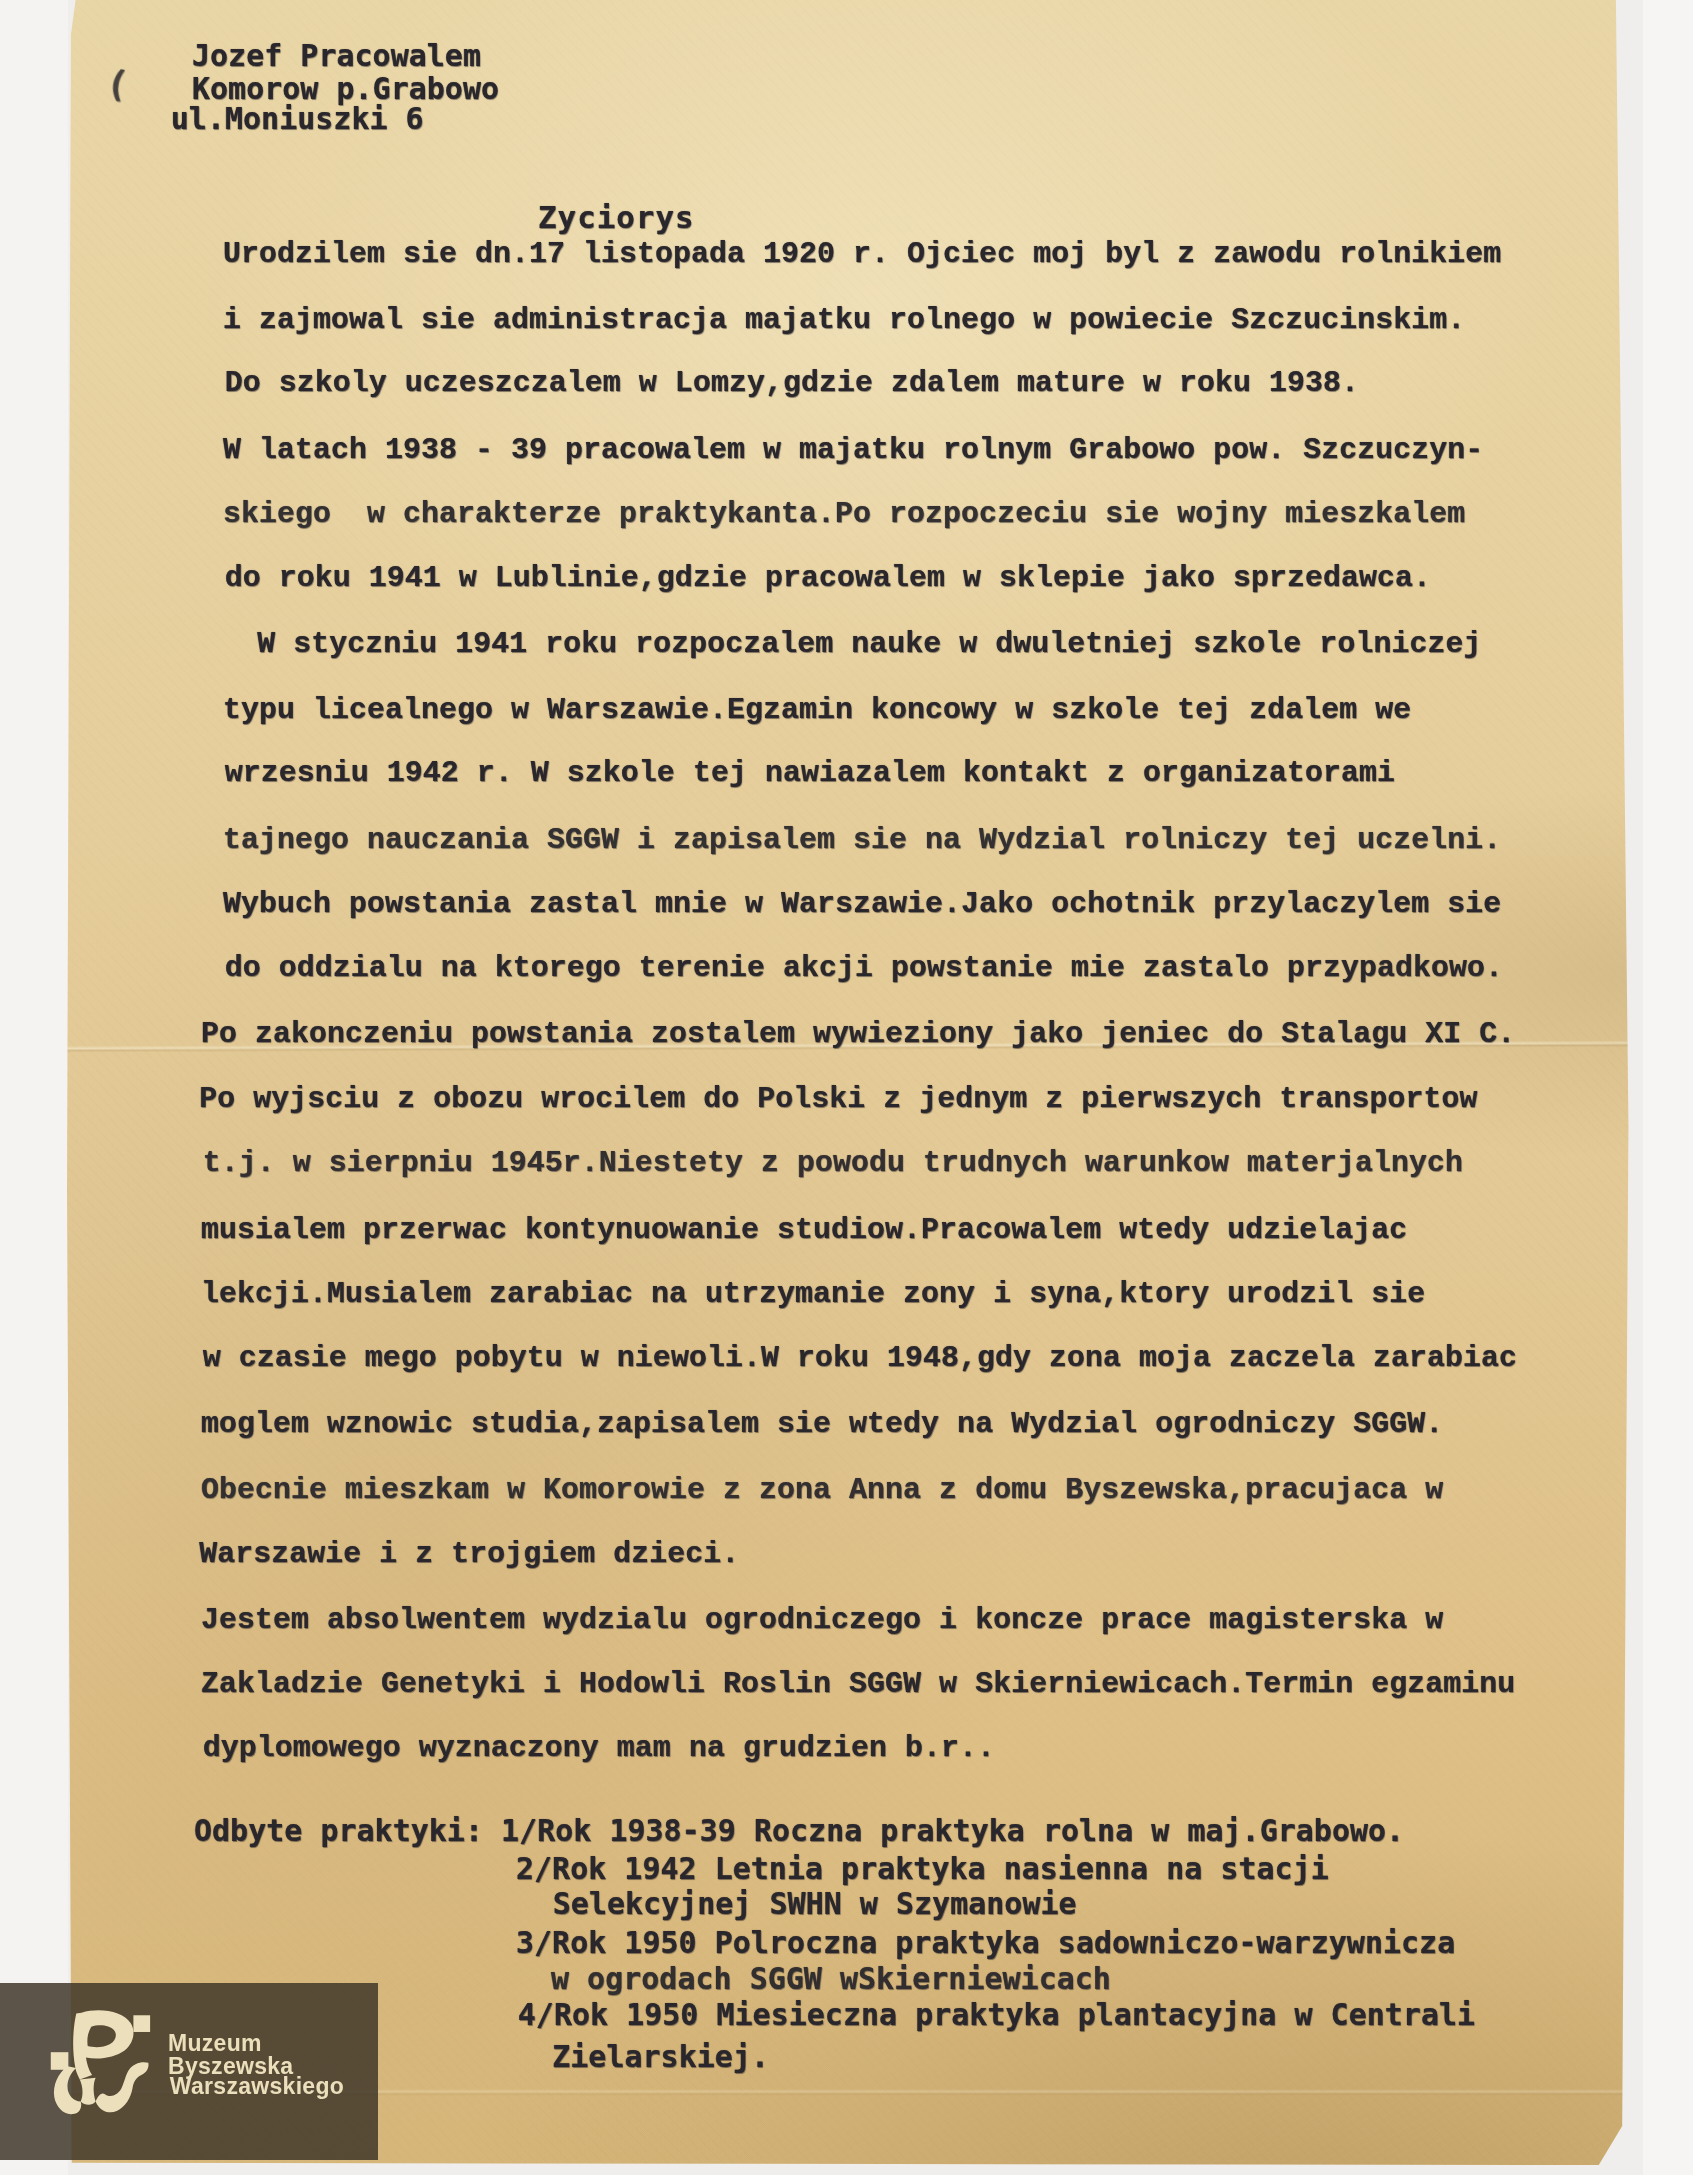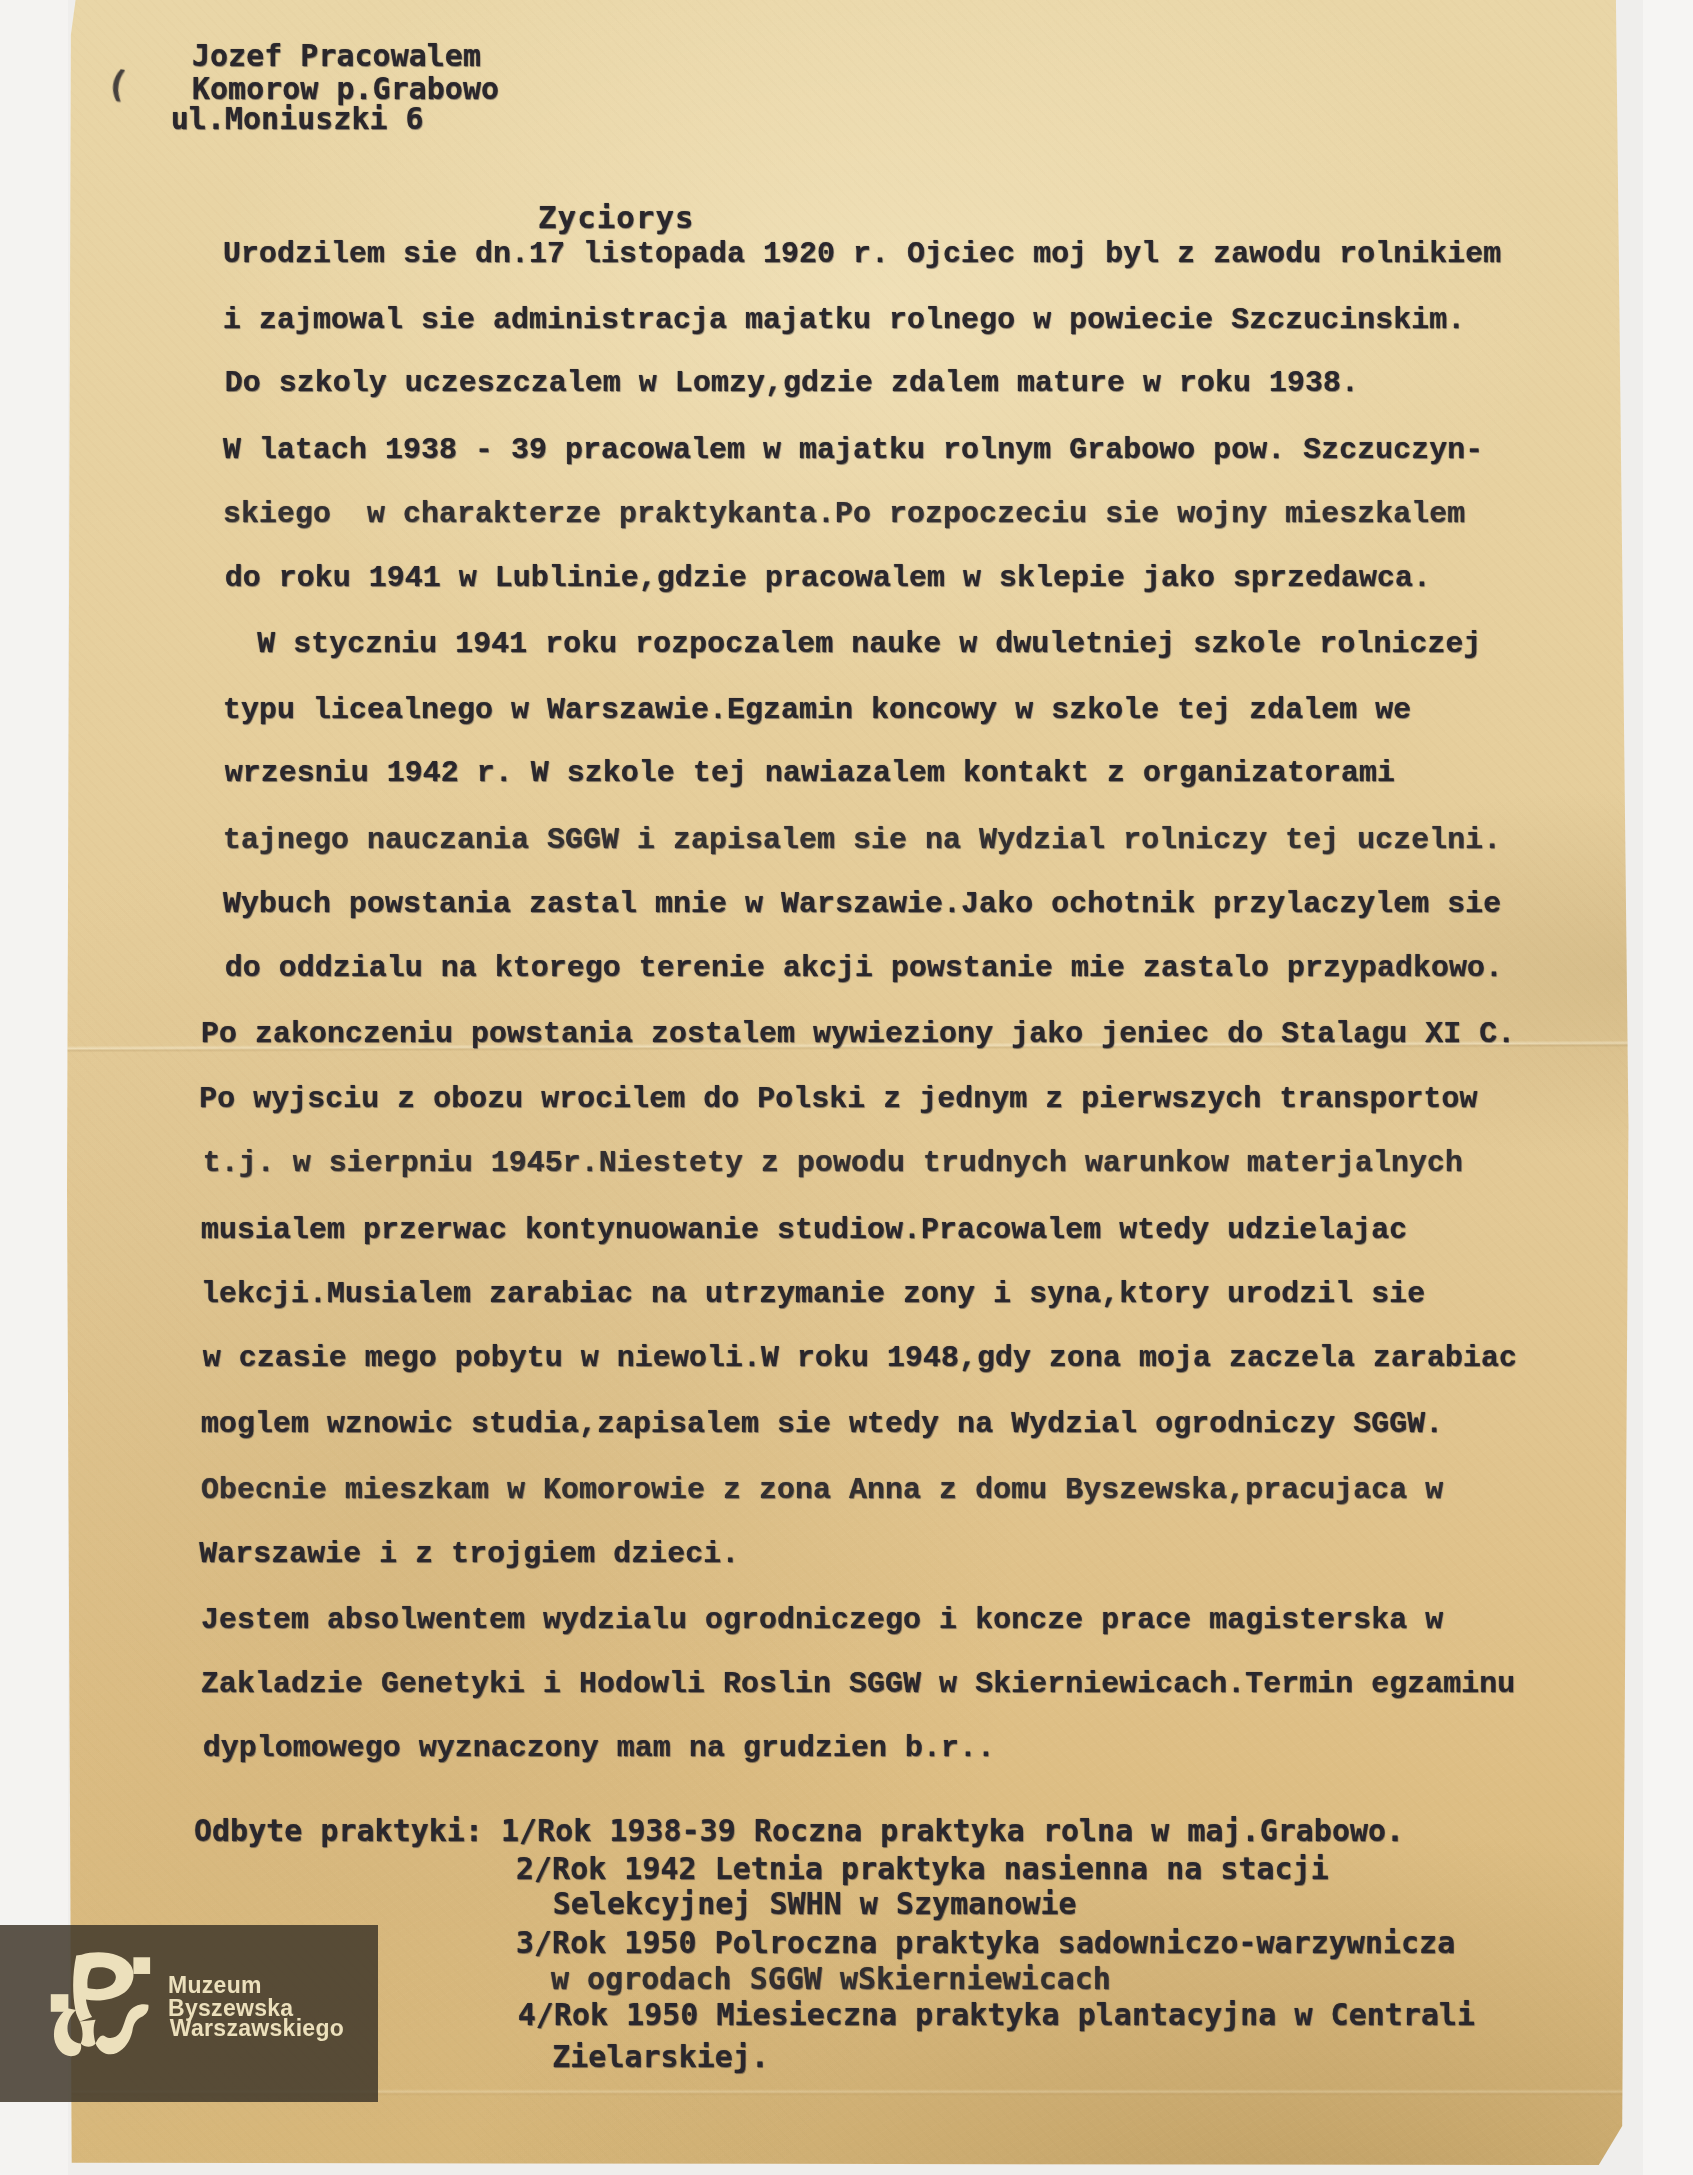--- a/index.html
+++ b/index.html
@@ -43,21 +43,21 @@
   .tl:nth-child(3n){transform:translate(1.8px,-0.9px);}
   .tl:nth-child(5n){opacity:.95;}
   .tl:nth-child(7n){transform:translate(-1.8px,0.4px);margin-left:36px;}
   .list-block{position:absolute;left:127px;top:1812px;font-size:30px;}
   .list-block .tl{height:37px;display:flex;align-items:center;}
   .list-block .tl:nth-child(2),.list-block .tl:nth-child(4),
   .list-block .tl:nth-child(6){padding-left:322px;}
   .list-block .tl:nth-child(3),.list-block .tl:nth-child(5){padding-left:357px;}
   .list-block .tl:nth-child(7){padding-left:324px;margin-top:3.5px;}
   
-  .wm{position:absolute;left:0;top:1925px;width:378px;height:177px;
+  .wm{position:absolute;left:0;top:1983px;width:378px;height:177px;
     background:rgba(62,54,40,.84);}
   .wm-symbol{position:absolute;left:49px;top:26.5px;width:102px;height:109px;}
   .wm-text{position:absolute;left:168px;top:49px;
     font-family:"Liberation Sans",sans-serif;font-weight:700;font-size:23px;
     line-height:22px;color:#ece0bc;letter-spacing:0.3px;}
 </style>
 </head>
 <body>
 
 <div class="scan"></div>

